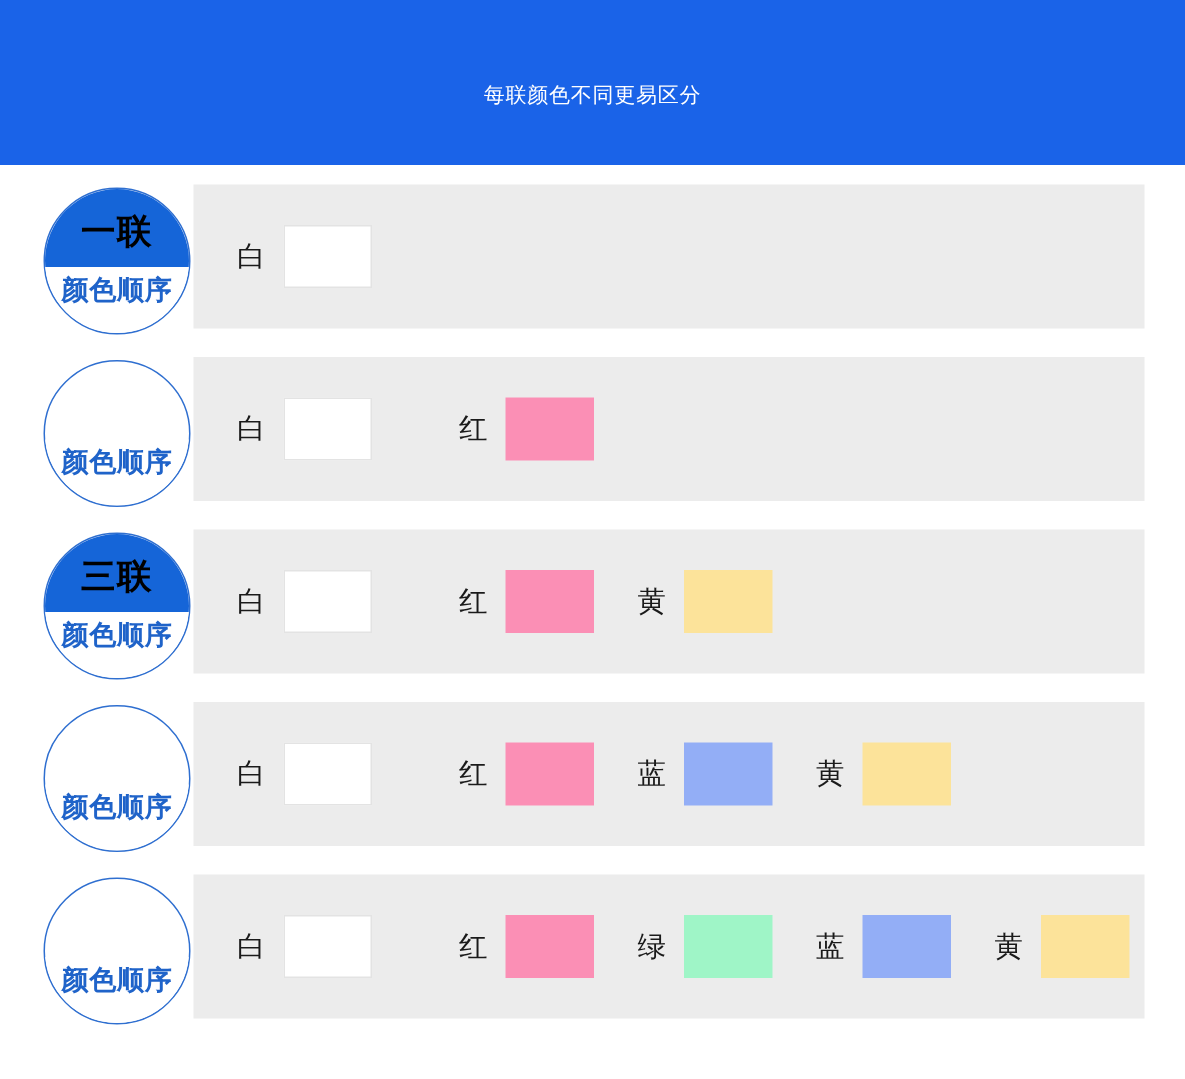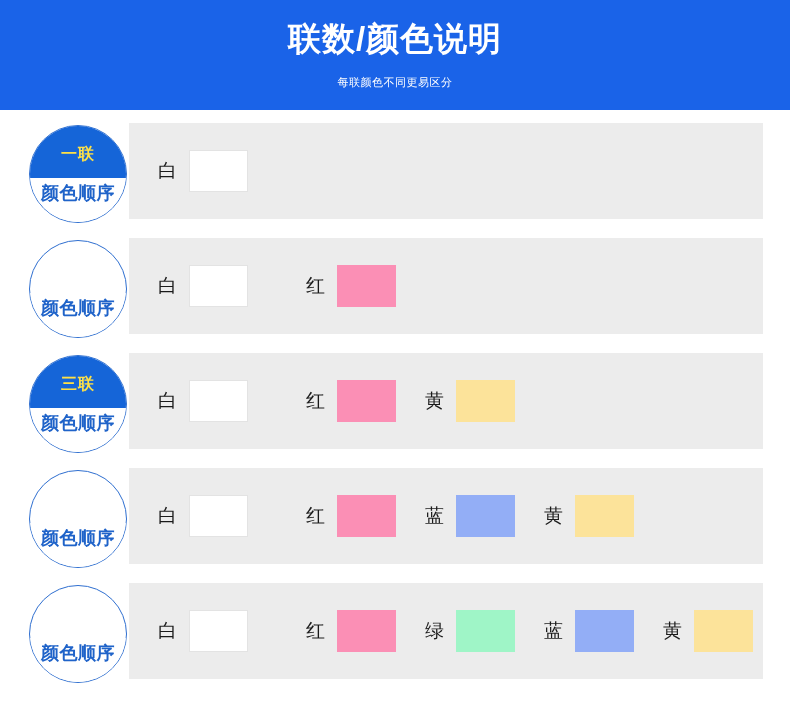--- a/index.html
+++ b/index.html
@@ -27,21 +27,21 @@
   }
   .banner-title {
     color: #ffffff;
     font-size: 33px;
     font-weight: bold;
     line-height: 1.15;
     letter-spacing: 1px;
   }
   .banner-subtitle {
     color: #ffffff;
-    font-size: 11px;
+    font-size: 14px;
     font-weight: normal;
     margin-top: 18px;
     letter-spacing: 0.5px;
   }
 
   
   .rows {
     position: relative;
     width: 790px;
     height: 609px;
@@ -87,22 +87,22 @@
     left: 0;
     top: 0;
     width: 100%;
     height: 54%;
     background: #1565d8;
     display: flex;
     align-items: center;
     justify-content: center;
   }
   .badge-top-text {
-    color: #fde047;
-    font-size: 16px;
+    color: #000000;
+    font-size: 23px;
     font-weight: bold;
     letter-spacing: 1px;
     margin-top: 5px;
     font-family: Liberation Serif, serif;
   }
   .badge-bottom {
     position: absolute;
     left: 0;
     top: 54%;
     width: 100%;
@@ -153,21 +153,20 @@
     box-sizing: border-box;
   }
   .swatch-white {
     border: 1px solid #e3e3e3;
   }
 </style>
 </head>
 <body>
 
 <div class="banner">
-  <div class="banner-title">联数/颜色说明</div>
   <div class="banner-subtitle">每联颜色不同更易区分</div>
 </div>
 
 <div class="rows" id="rows-container">
     <div class="row row-0">
       <div class="row-band" style="background: rgb(236, 236, 236);"></div>
       <div class="badge">
         <div class="badge-top" style="background: rgb(21, 101, 216);">
           <span class="badge-top-text">一联</span>
         </div>

